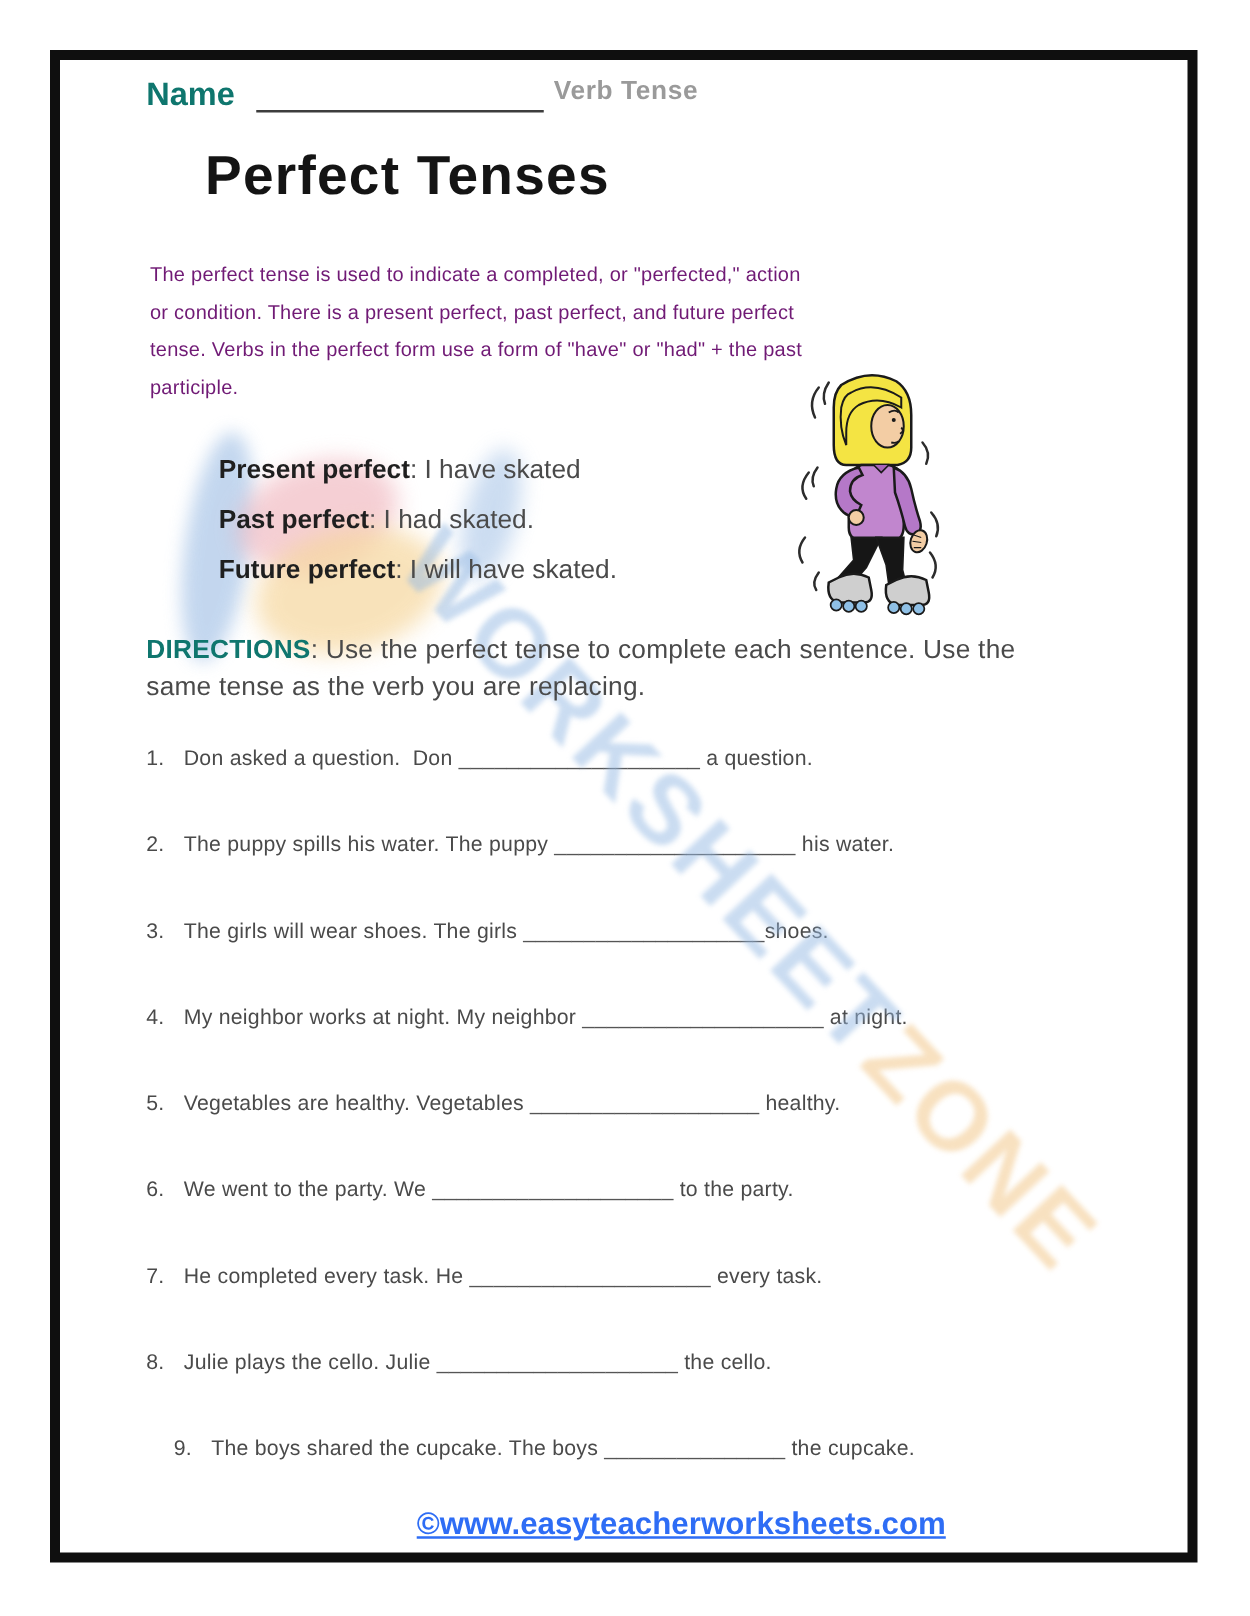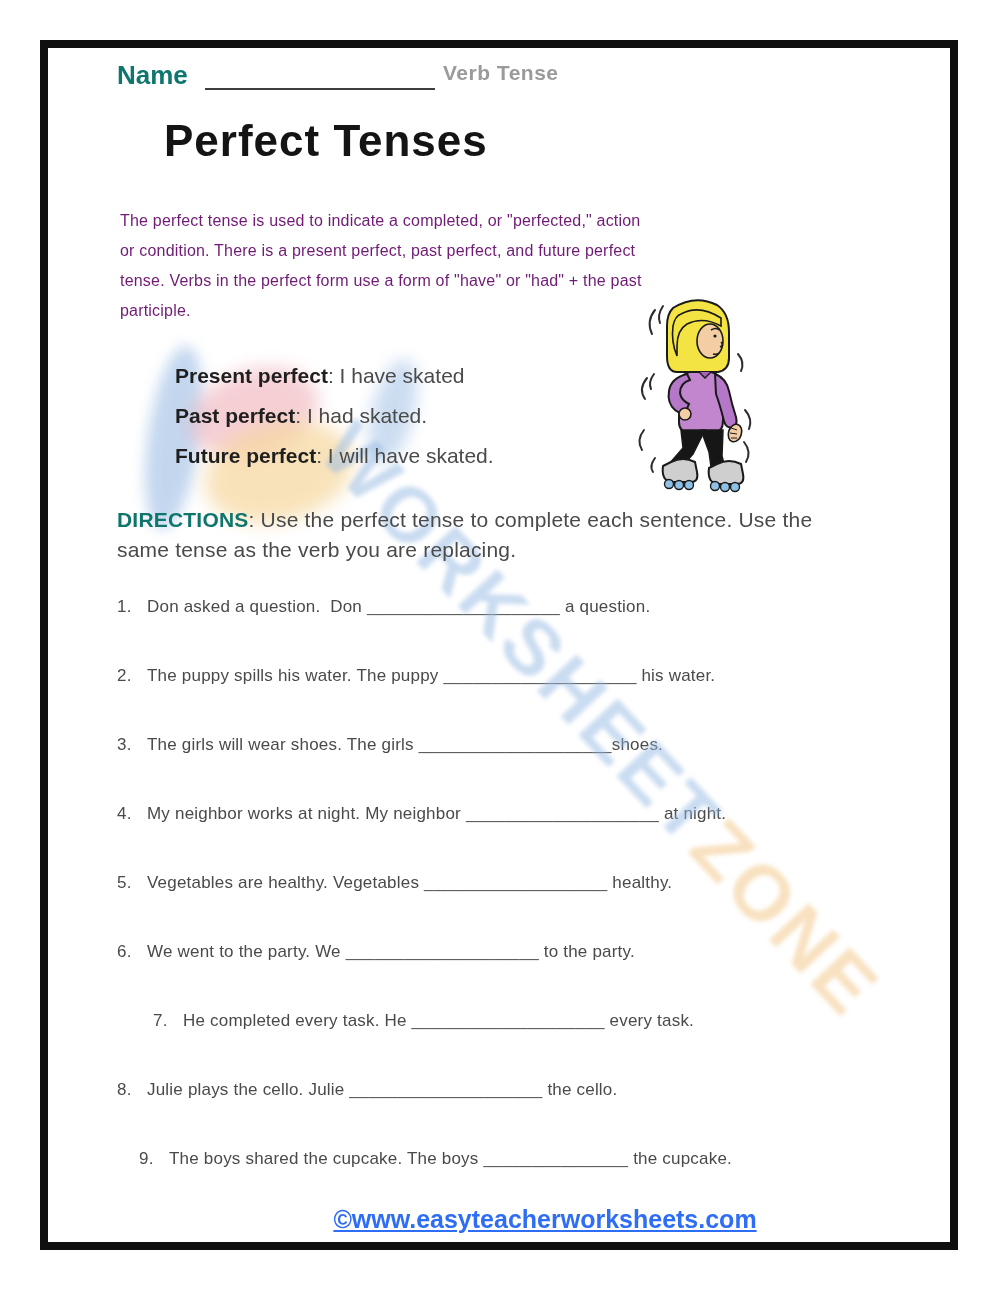--- a/index.html
+++ b/index.html
@@ -156,20 +156,20 @@
   <div>same tense as the verb you are replacing.</div>
 </div>
 
 <div id="questions" class="content">
     <div class="q-row" style="top: 597px;"><span class="q-num">1.</span><span>Don asked a question.  Don </span><span class="answer-blank">____________________</span><span> a question.</span></div>
     <div class="q-row" style="top: 666px;"><span class="q-num">2.</span><span>The puppy spills his water. The puppy </span><span class="answer-blank">____________________</span><span> his water.</span></div>
     <div class="q-row" style="top: 735px;"><span class="q-num">3.</span><span>The girls will wear shoes. The girls </span><span class="answer-blank">____________________</span><span>shoes.</span></div>
     <div class="q-row" style="top: 804px;"><span class="q-num">4.</span><span>My neighbor works at night. My neighbor </span><span class="answer-blank">____________________</span><span> at night.</span></div>
     <div class="q-row" style="top: 873px;"><span class="q-num">5.</span><span>Vegetables are healthy. Vegetables </span><span class="answer-blank">___________________</span><span> healthy.</span></div>
     <div class="q-row" style="top: 942px;"><span class="q-num">6.</span><span>We went to the party. We </span><span class="answer-blank">____________________</span><span> to the party.</span></div>
-    <div class="q-row" style="top: 1011px; margin-left: 36px;"><span class="q-num">7.</span><span>He completed every task. He </span><span class="answer-blank">____________________</span><span> every task.</span></div>
+    <div class="q-row" style="top: 1011px;"><span class="q-num">7.</span><span>He completed every task. He </span><span class="answer-blank">____________________</span><span> every task.</span></div>
     <div class="q-row" style="top: 1080px;"><span class="q-num">8.</span><span>Julie plays the cello. Julie </span><span class="answer-blank">____________________</span><span> the cello.</span></div>
     <div class="q-row" style="top: 1149px; margin-left: 22px;"><span class="q-num">9.</span><span>The boys shared the cupcake. The boys </span><span class="answer-blank">_______________</span><span> the cupcake.</span></div>
   </div>
 
 <div class="abs content footer">
   <a>©www.easyteacherworksheets.com</a>
 </div>
 
 </body></html>

